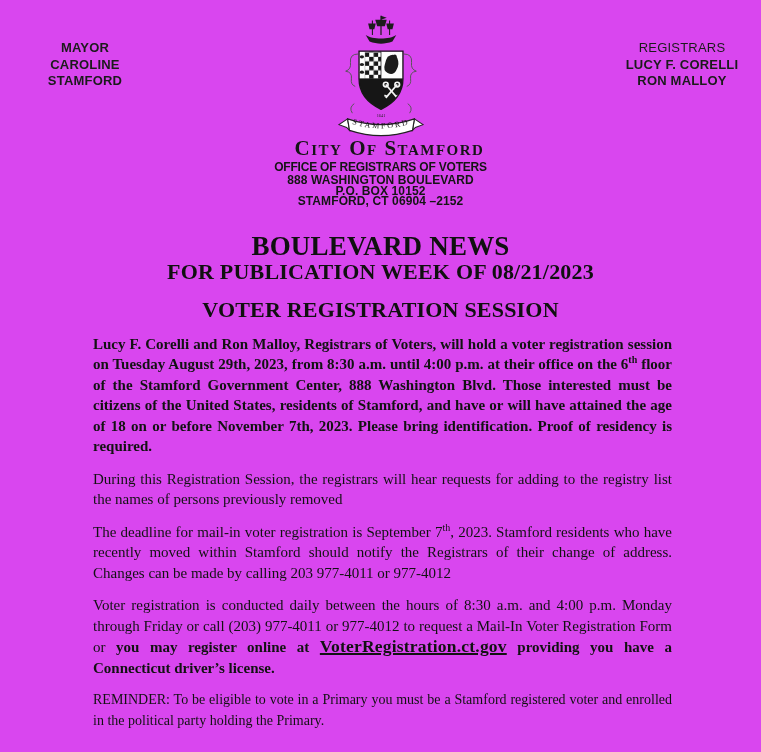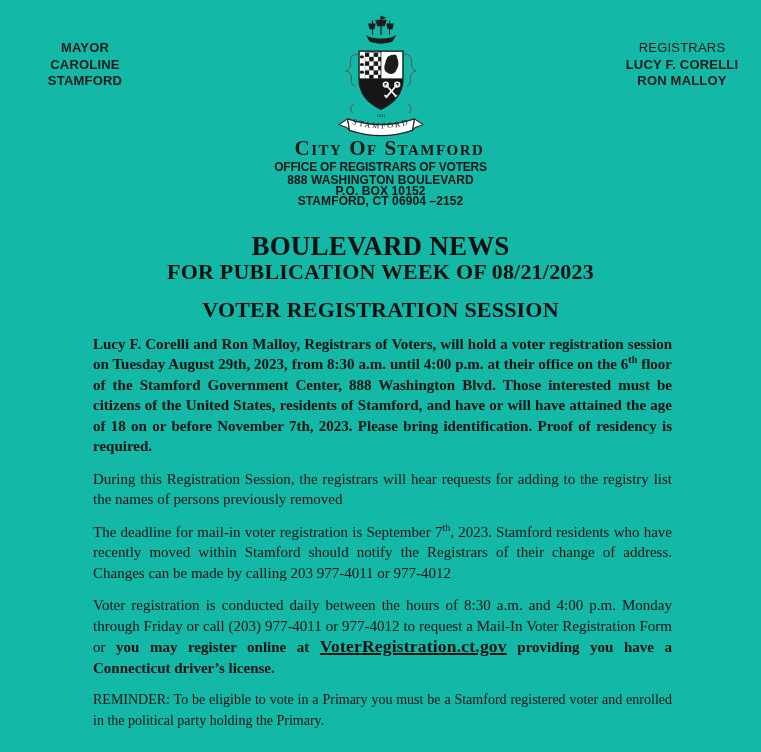--- a/index.html
+++ b/index.html
@@ -1,17 +1,17 @@
 <!DOCTYPE html>
 <html><head>
 <meta charset="utf-8">
 <style>
   html,body { margin:0; padding:0; background:#ffffff; }
   .page {
-    position:relative; width:761px; height:752px; background:#14b8a6;
+    position:relative; width:761px; height:752px; background:#d946ef;
     font-family:"Liberation Serif", serif; color:#141414; overflow:hidden;
   }
   
   .corner-block {
     position:absolute; top:40px; text-align:center;
     font-family:"Liberation Sans", sans-serif; font-weight:bold;
     font-size:13px; line-height:16.5px; letter-spacing:0.2px; color:#1b1b1b;
   }
   .mayor-block { left:18px; width:134px; }
   .registrars-block { right:8px; width:142px; }

